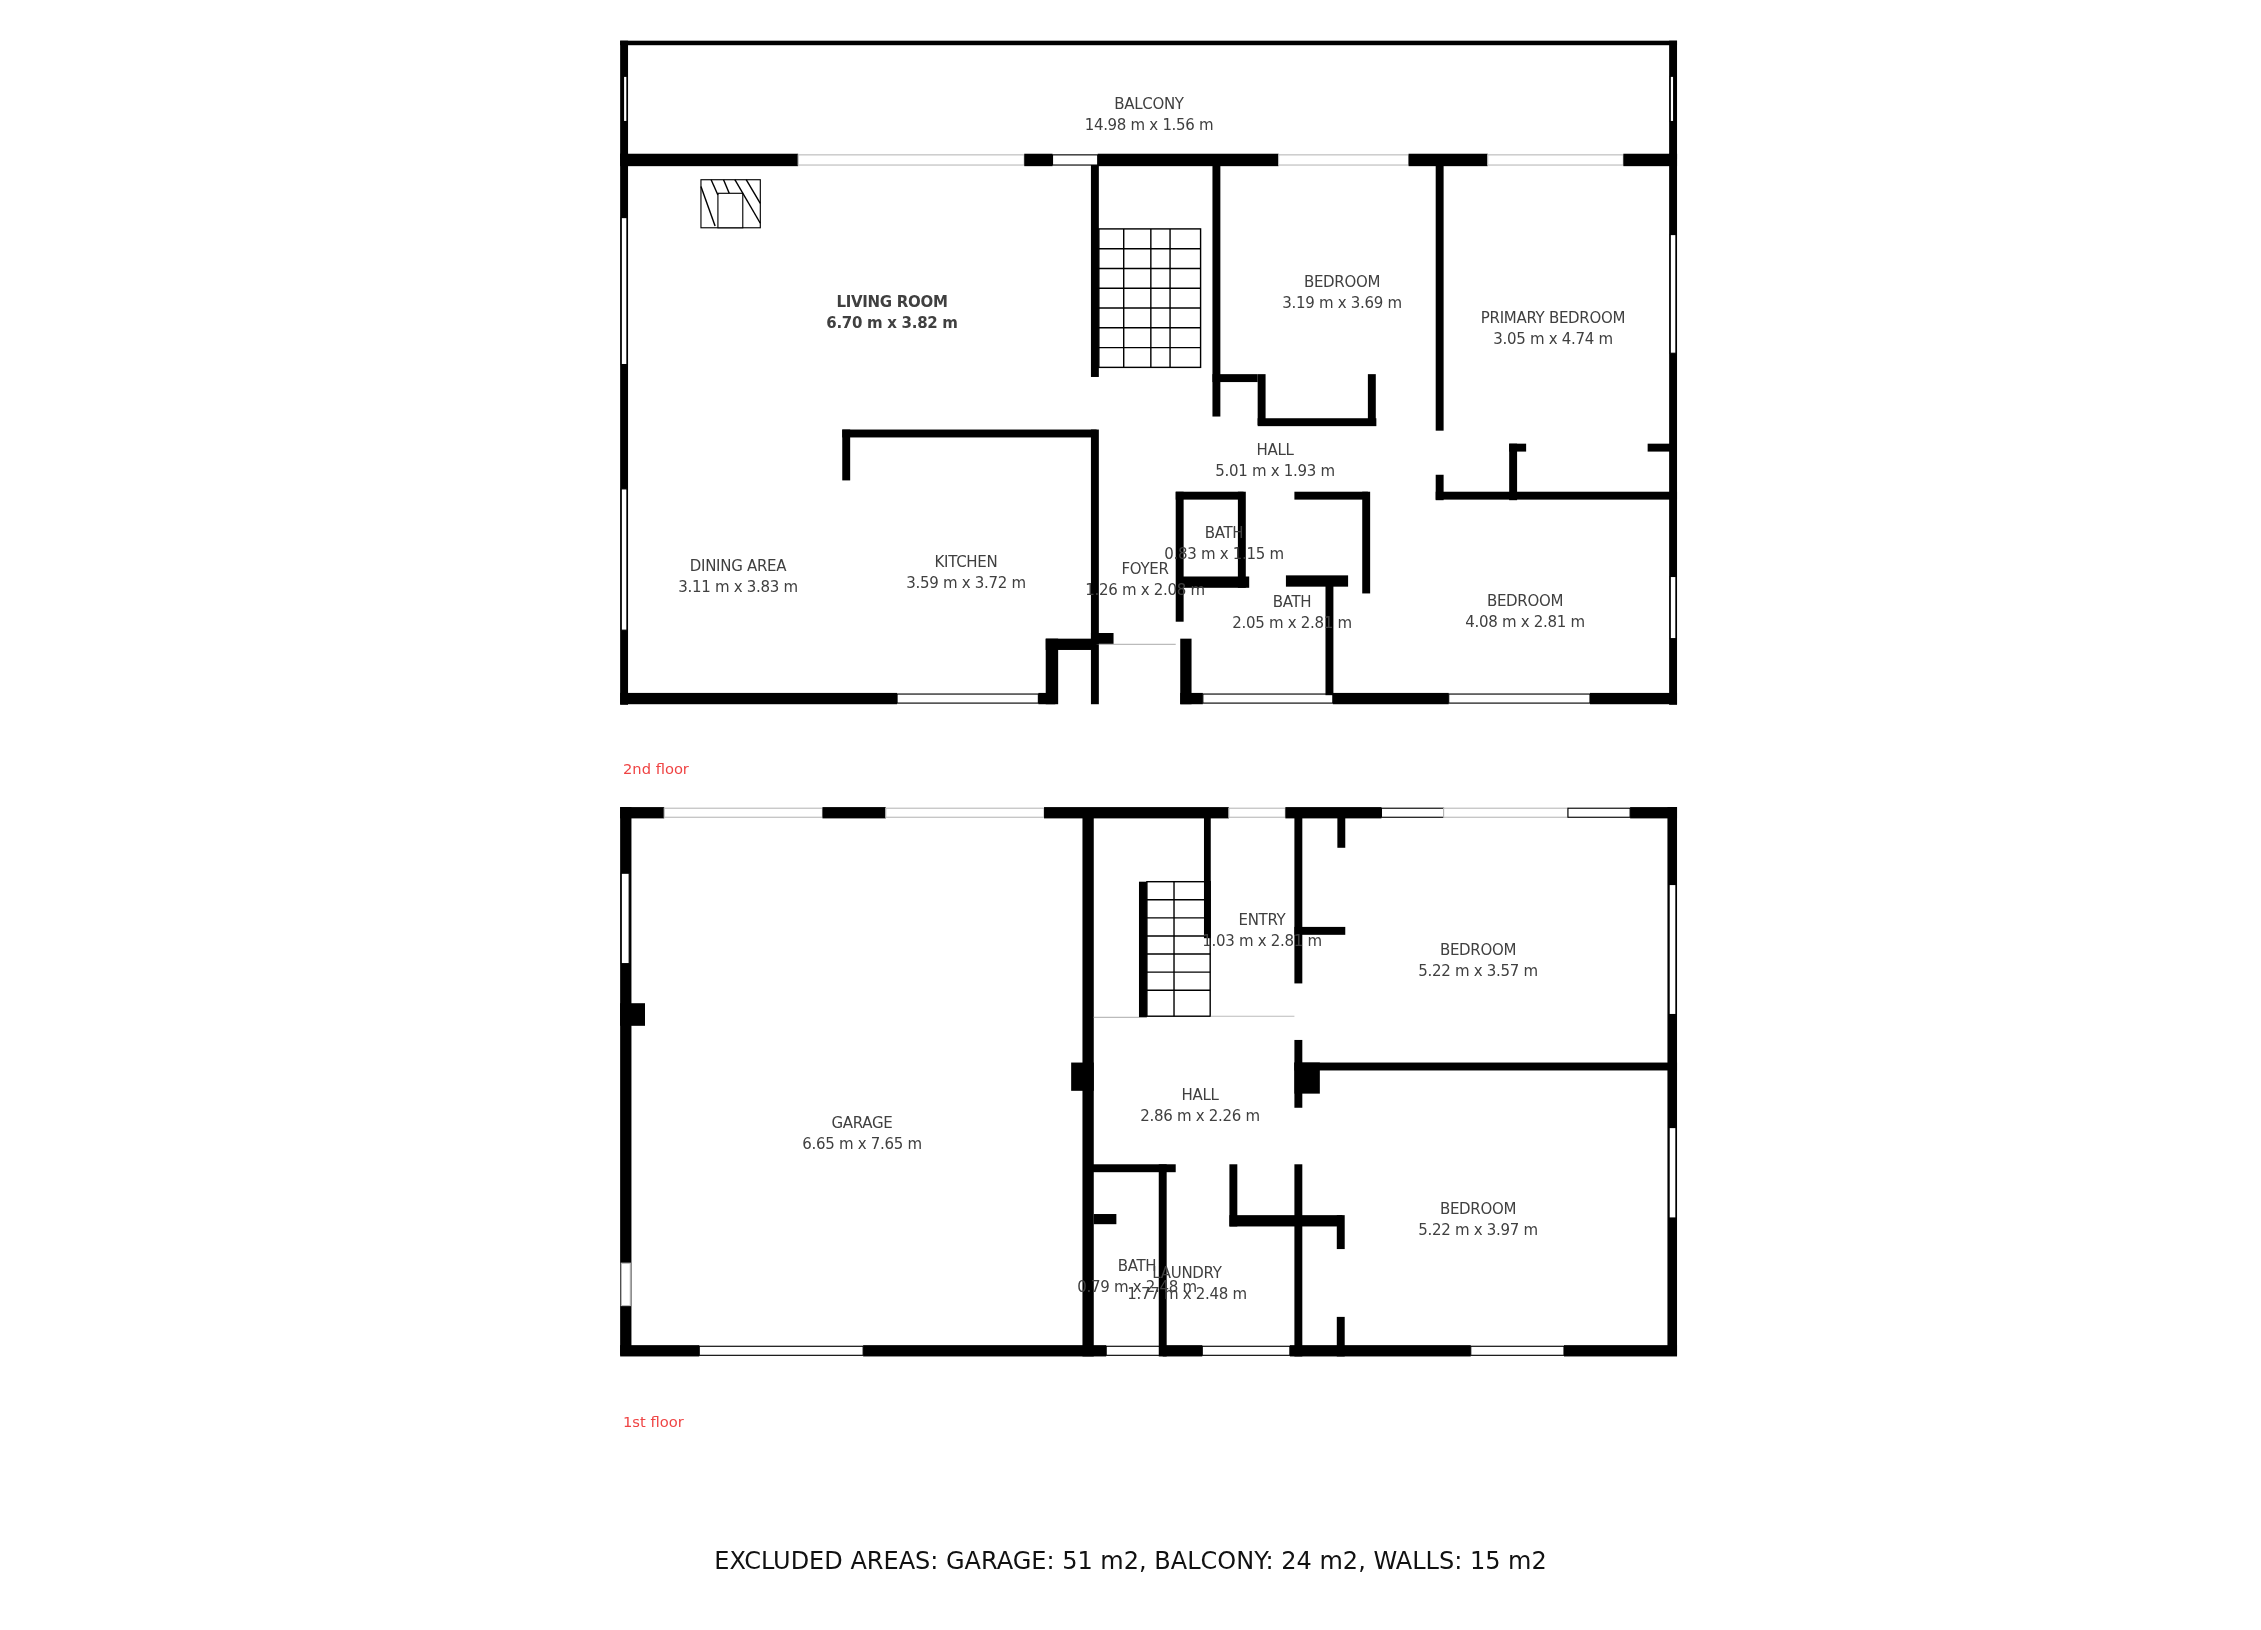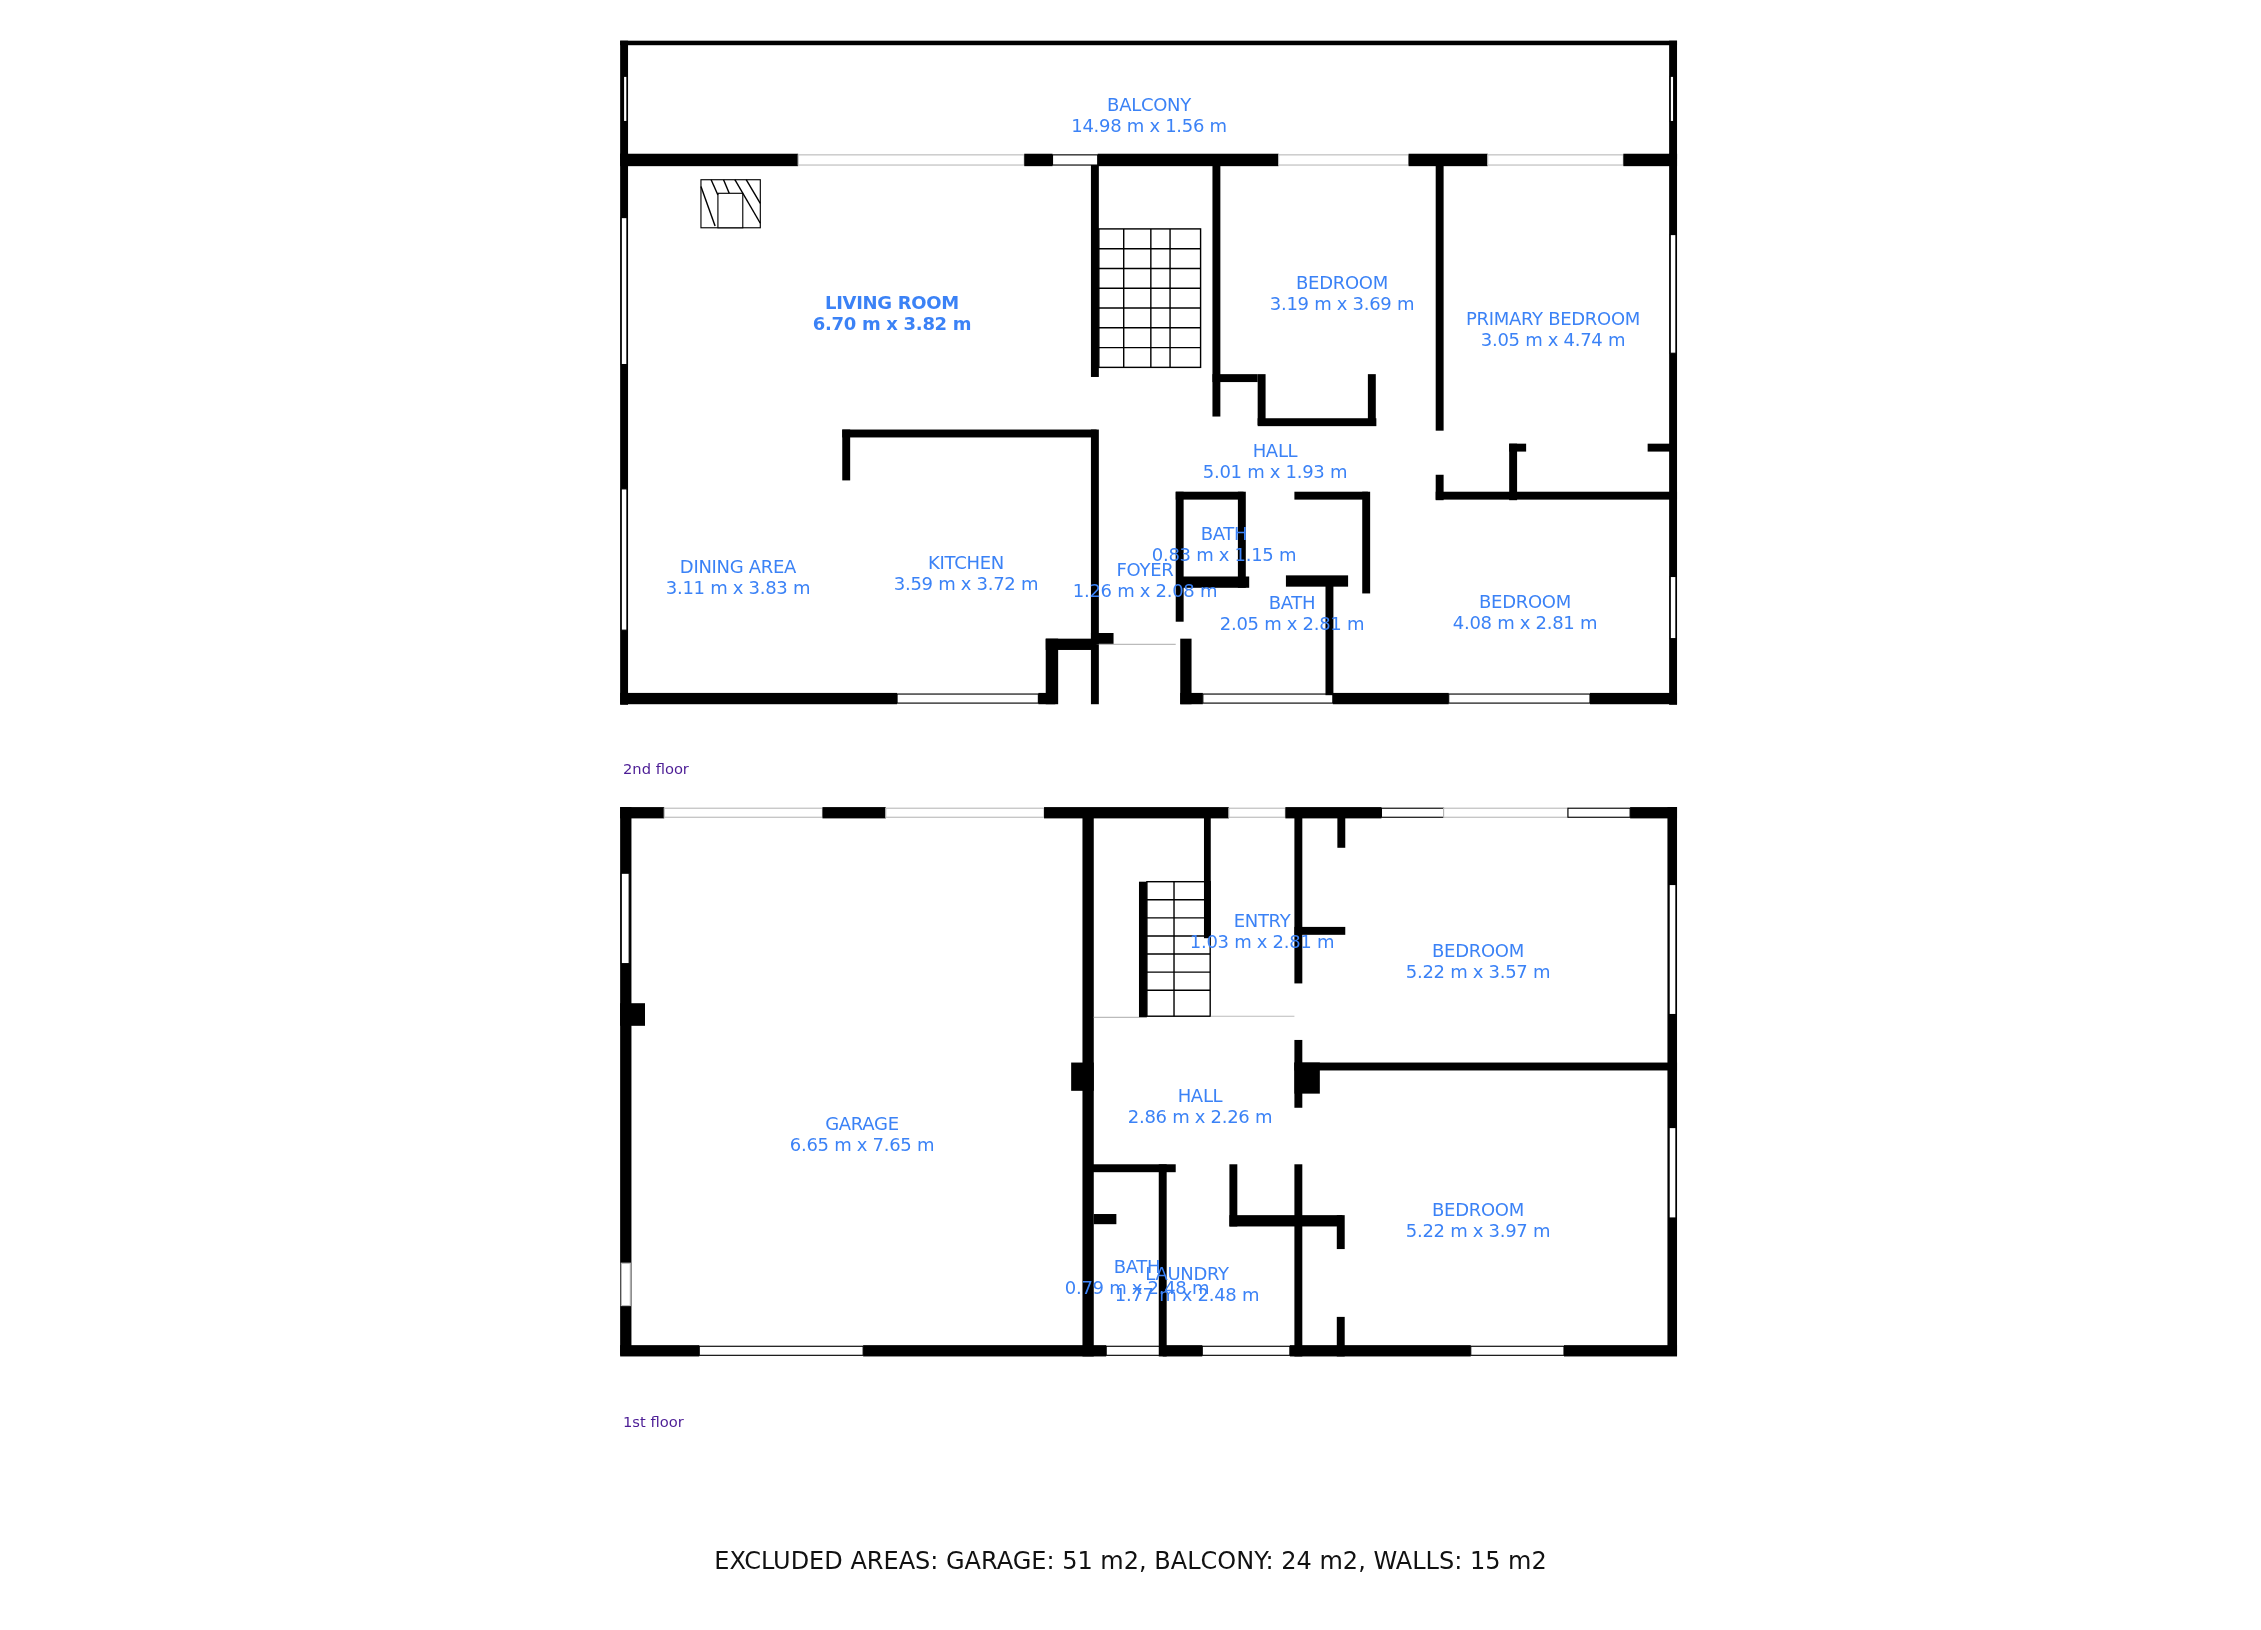--- a/index.html
+++ b/index.html
@@ -2,22 +2,22 @@
 <html style="font-size:9px"><head>
 <meta charset="utf-8">
 <style>
   html, body { margin:0; padding:0; background:#ffffff; }
   body { width:2261px; height:1630px; position:relative; overflow:hidden; font-family:"DejaVu Sans", sans-serif; color:#111; }
   #plan { position:absolute; left:0; top:0; width:2261px; height:1630px; }
   .wall { fill:#000; }
   .win { fill:#fff; stroke:#000; stroke-width:2; }
   .open { fill:#fff; stroke:#bbb; stroke-width:2; }
   .thin { stroke:#000; stroke-width:2.5; fill:none; }
-  .room-label { position:absolute; text-align:center; transform:translate(-50%, -50%); white-space:nowrap; font-size:18px; line-height:21px; letter-spacing:-0.3px; color:#3b82f6; }
-  .floor-label { position:absolute; font-size:14.7px; color:#4c1d95; }
+  .room-label { position:absolute; text-align:center; transform:translate(-50%, -50%); white-space:nowrap; font-size:15px; line-height:21px; letter-spacing:-0.3px; color:#404040; }
+  .floor-label { position:absolute; font-size:14.7px; color:#ef4444; }
   .totals { position:absolute; left:0; width:2261px; text-align:center; }
   .totals .t1 { font-size:24px; font-weight:bold; line-height:32px; }
   .totals .t2 { font-size:24px; line-height:33px; }
 </style>
 </head>
 <body>
 
 <svg id="plan" viewBox="0 0 4000 2884" xmlns="http://www.w3.org/2000/svg">
 
   <g>

